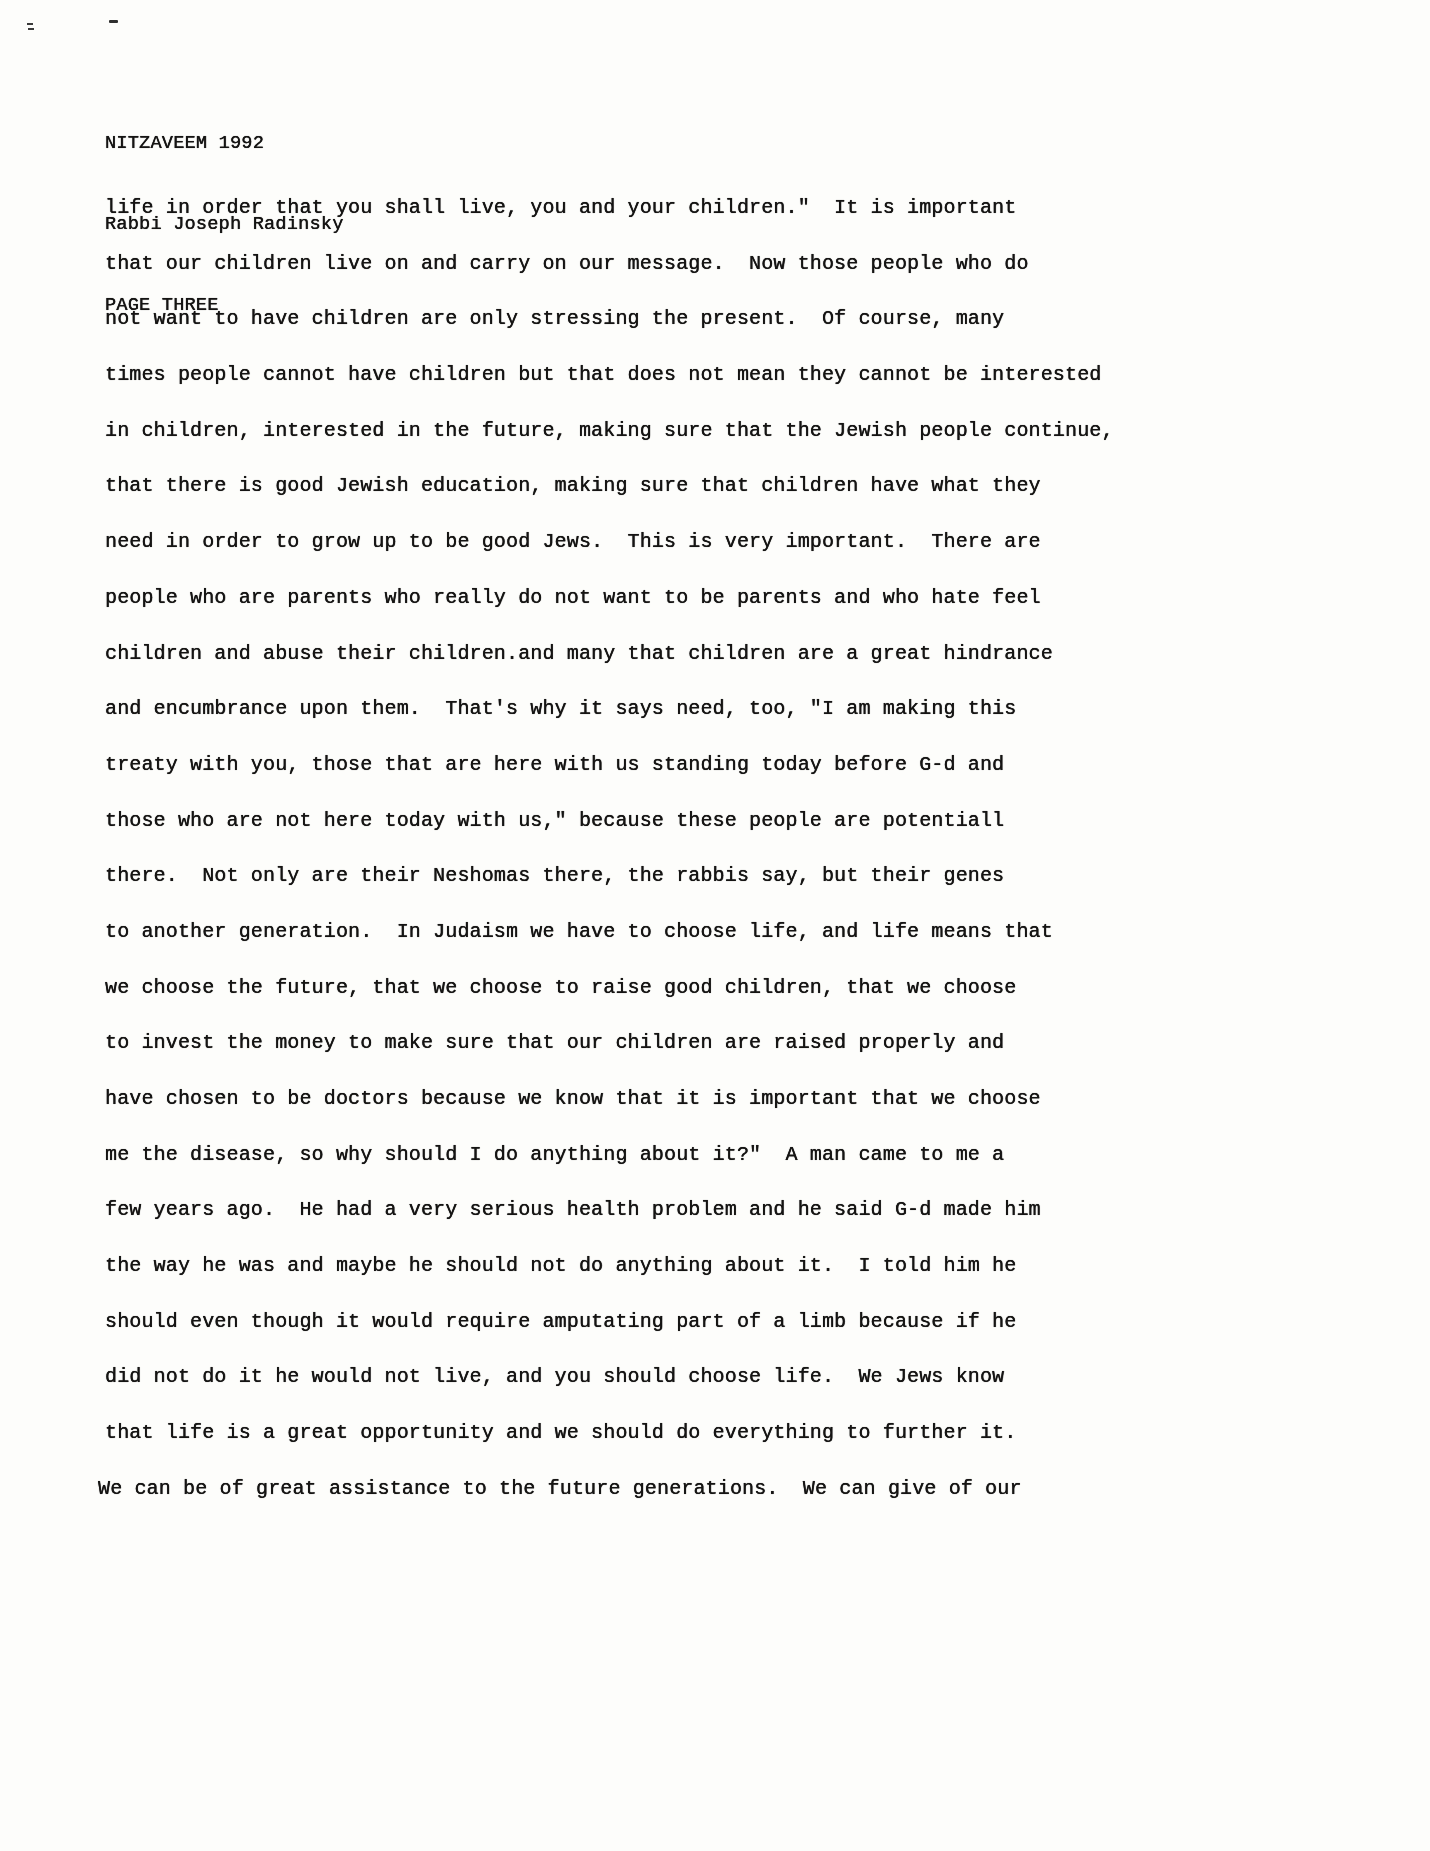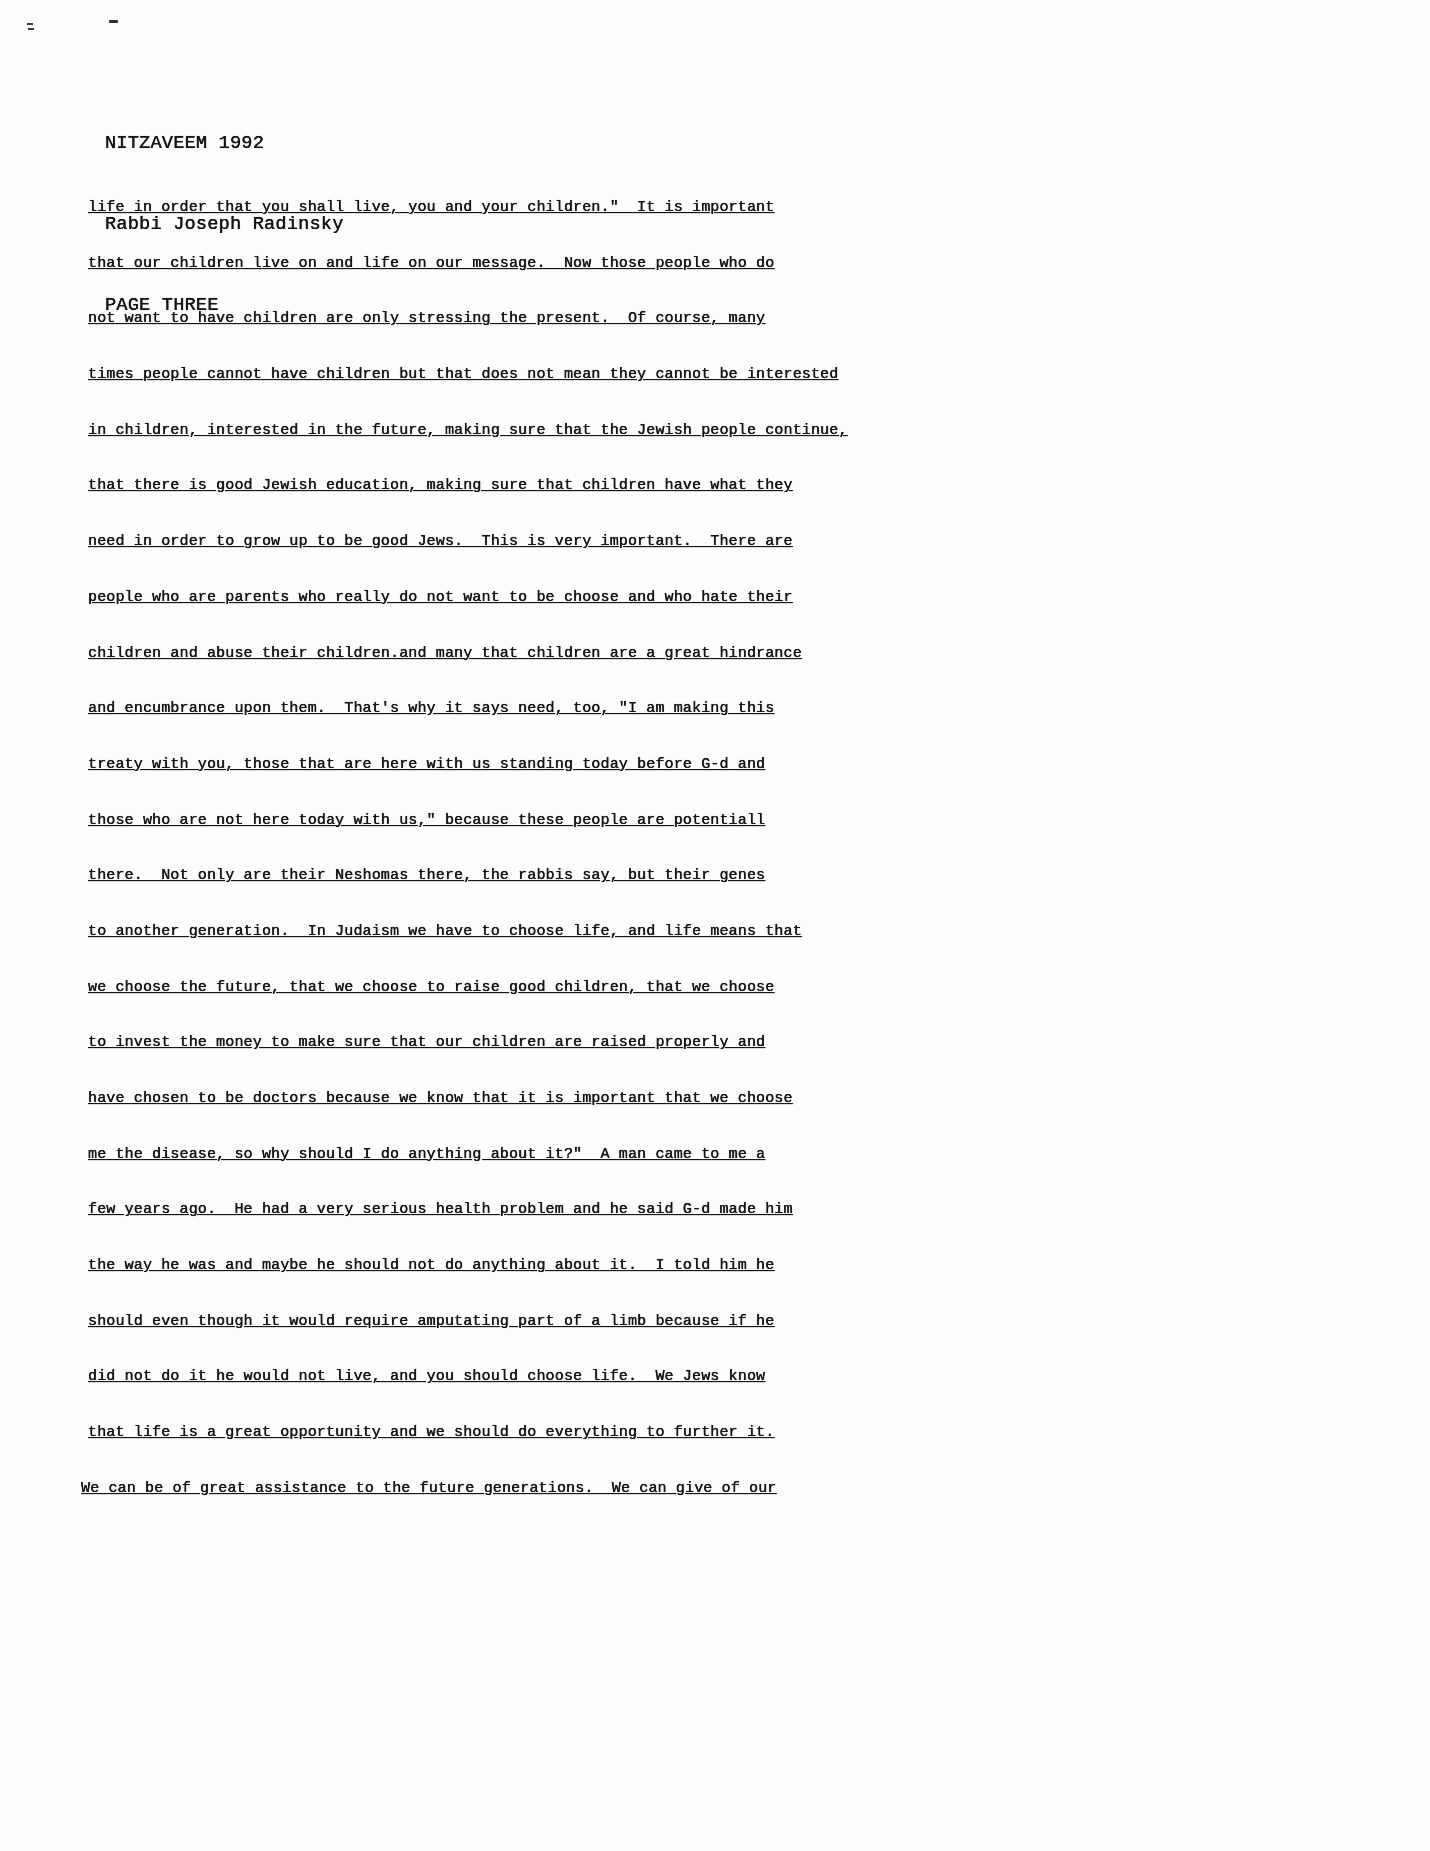--- a/index.html
+++ b/index.html
@@ -42,28 +42,27 @@
     left: 105px;
     top: 76px;
     font-size: 18.6px;
     line-height: 27px;
     letter-spacing: 0.2px;
     text-shadow: 0 0 0.7px currentColor, 0.3px 0.3px 0.4px rgba(20,20,20,0.55);
     white-space: pre;
   }
   .body-text {
     position: absolute;
-    left: 88px;
+    left: 105px;
     top: 180px;
     width: 1300px;
-    font-size: 15px;
+    font-size: 20px;
     line-height: 55.7px;
     letter-spacing: 0.15px;
     text-shadow: 0 0 0.7px currentColor, 0.3px 0.3px 0.4px rgba(20,20,20,0.5);
-    text-decoration: underline;
   }
   .body-line {
     white-space: pre;
     height: 55.7px;
   }
   
   .body-line:last-child {
     margin-left: -7px;
   }
 </style>
@@ -75,27 +74,27 @@
   <div class="speck speck-b"></div>
 
   <div class="header">
     <div>NITZAVEEM 1992</div>
     <div>Rabbi Joseph Radinsky</div>
     <div>PAGE THREE</div>
   </div>
 
   <div class="body-text">
       <div class="body-line">life in order that you shall live, you and your children."  It is important</div>
-      <div class="body-line">that our children live on and life on our message.  Now those people who do</div>
+      <div class="body-line">that our children live on and carry on our message.  Now those people who do</div>
       <div class="body-line">not want to have children are only stressing the present.  Of course, many</div>
       <div class="body-line">times people cannot have children but that does not mean they cannot be interested</div>
       <div class="body-line">in children, interested in the future, making sure that the Jewish people continue,</div>
       <div class="body-line">that there is good Jewish education, making sure that children have what they</div>
       <div class="body-line">need in order to grow up to be good Jews.  This is very important.  There are</div>
-      <div class="body-line">people who are parents who really do not want to be choose and who hate their</div>
+      <div class="body-line">people who are parents who really do not want to be parents and who hate feel</div>
       <div class="body-line">children and abuse their children.and many that children are a great hindrance</div>
       <div class="body-line">and encumbrance upon them.  That's why it says need, too, "I am making this</div>
       <div class="body-line">treaty with you, those that are here with us standing today before G-d and</div>
       <div class="body-line">those who are not here today with us," because these people are potentiall</div>
       <div class="body-line">there.  Not only are their Neshomas there, the rabbis say, but their genes</div>
       <div class="body-line">to another generation.  In Judaism we have to choose life, and life means that</div>
       <div class="body-line">we choose the future, that we choose to raise good children, that we choose</div>
       <div class="body-line">to invest the money to make sure that our children are raised properly and</div>
       <div class="body-line">have chosen to be doctors because we know that it is important that we choose</div>
       <div class="body-line">me the disease, so why should I do anything about it?"  A man came to me a</div>

